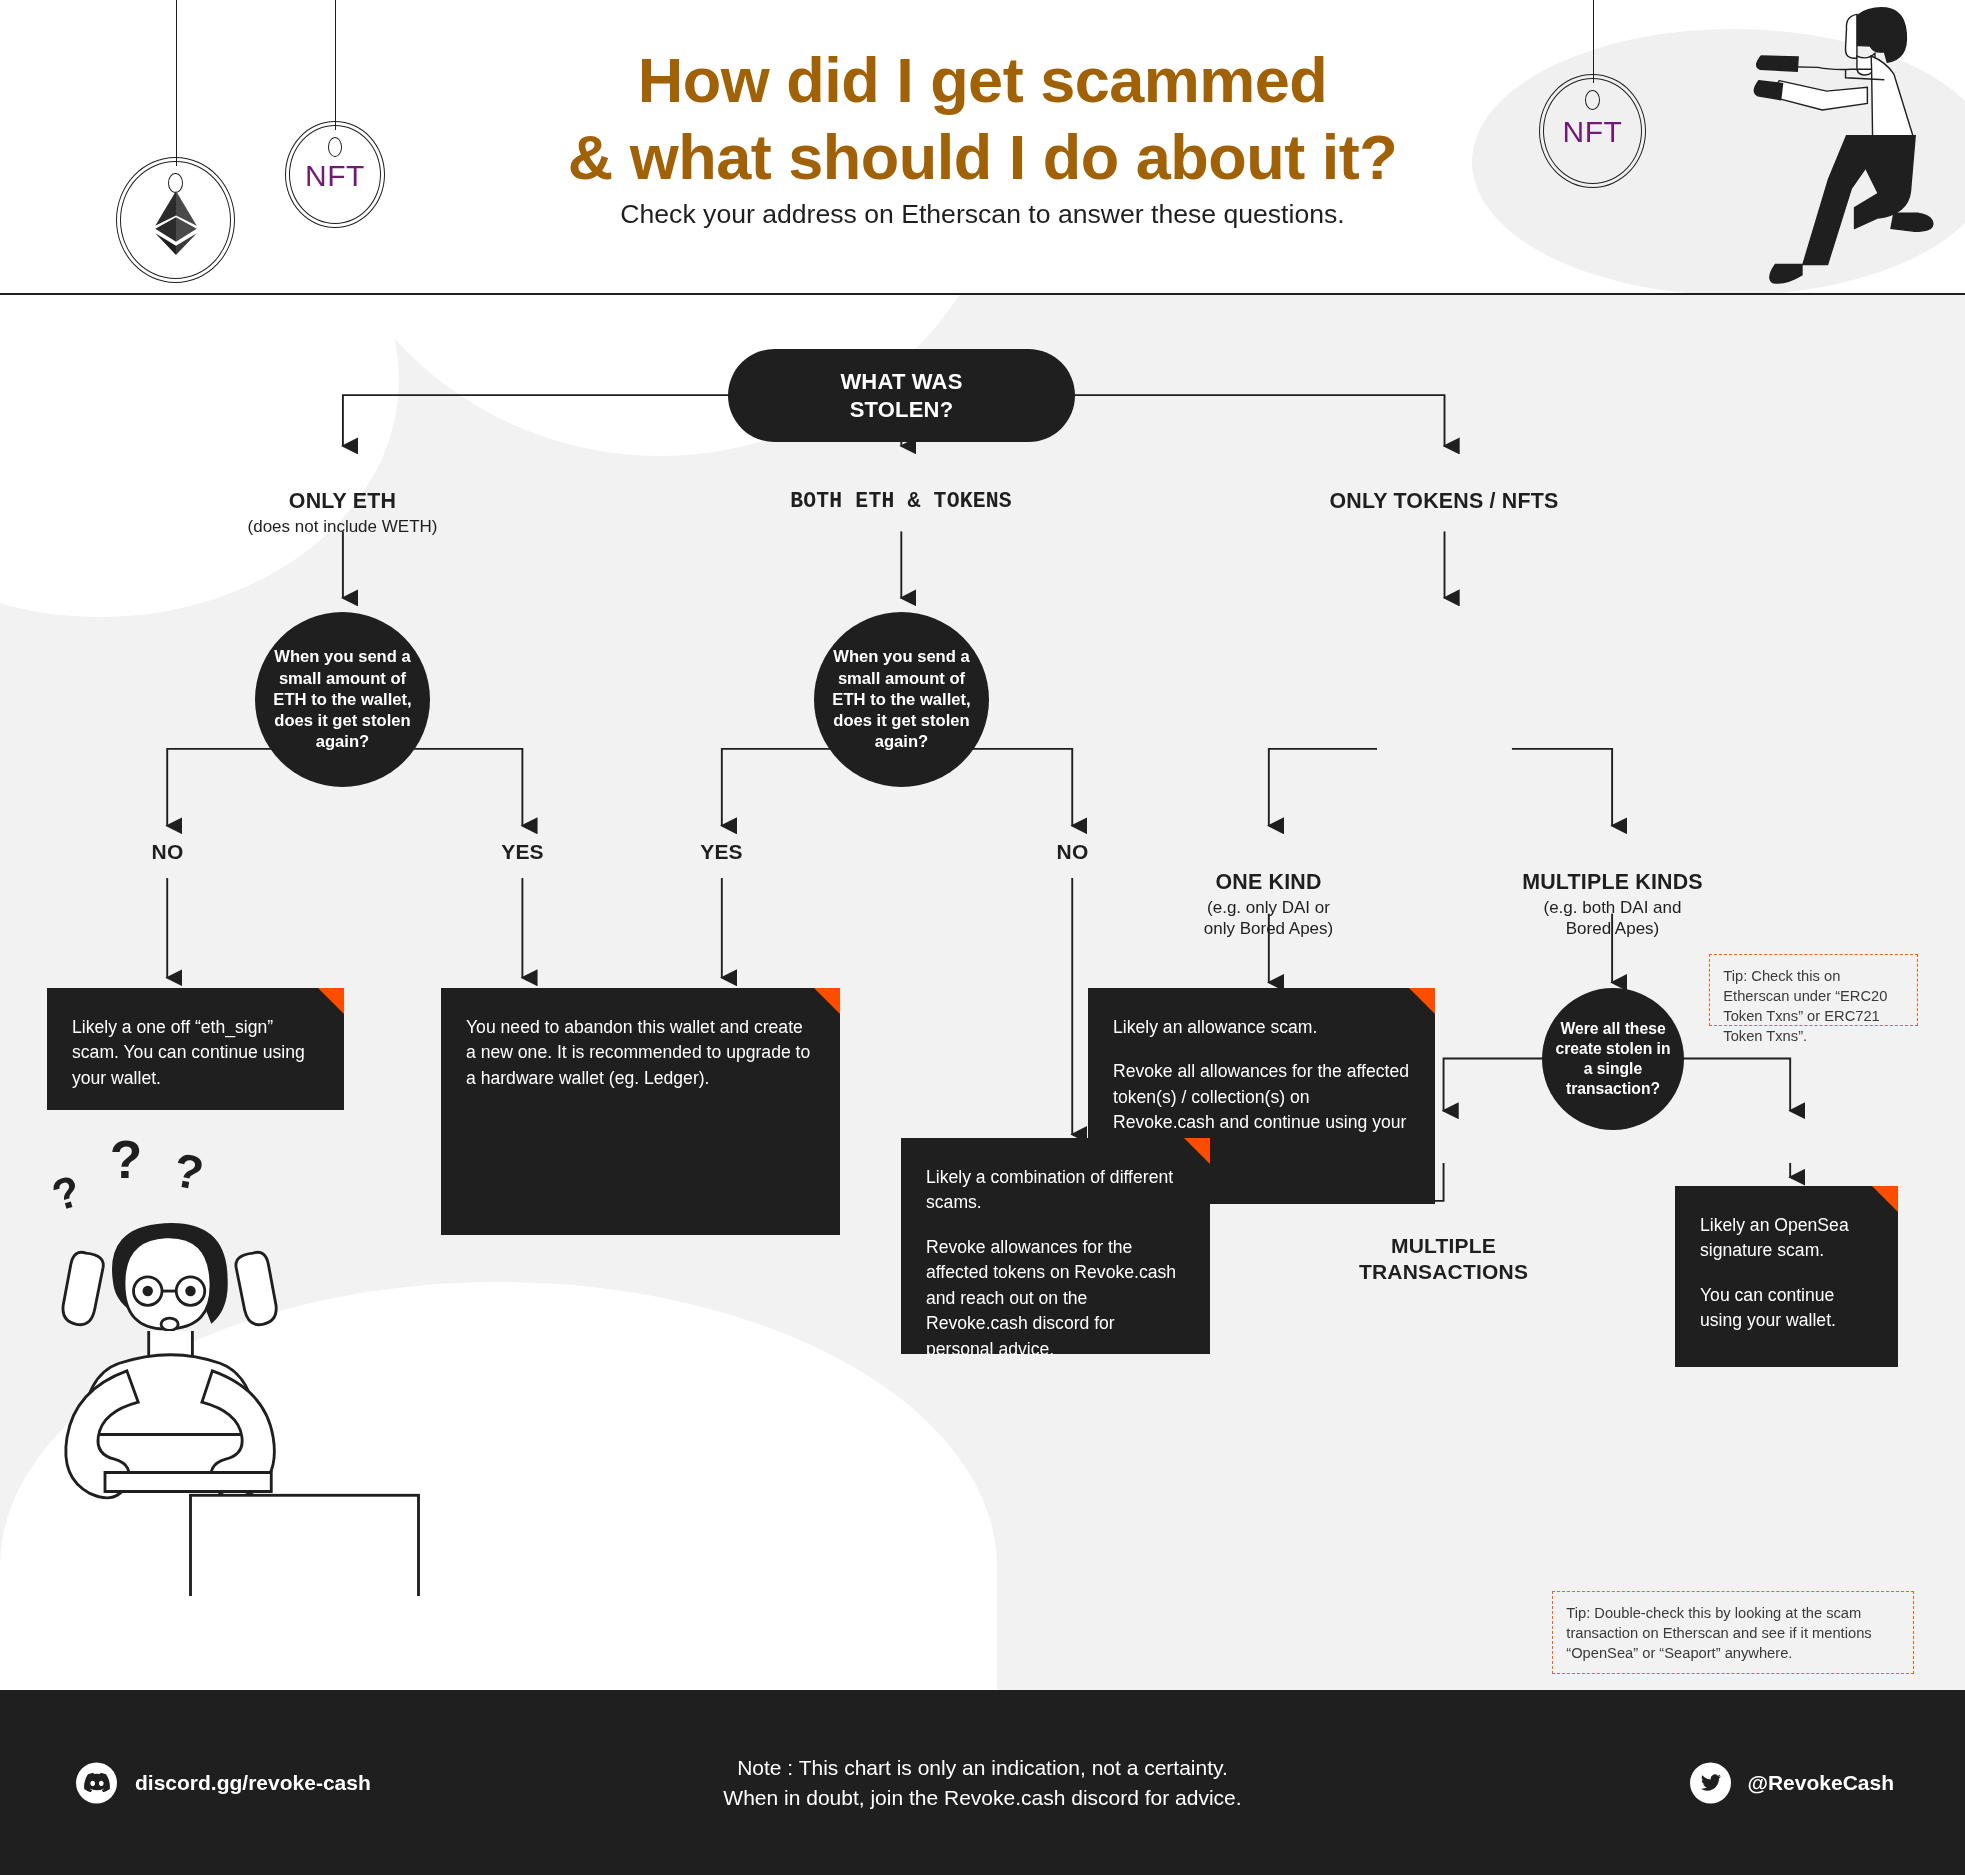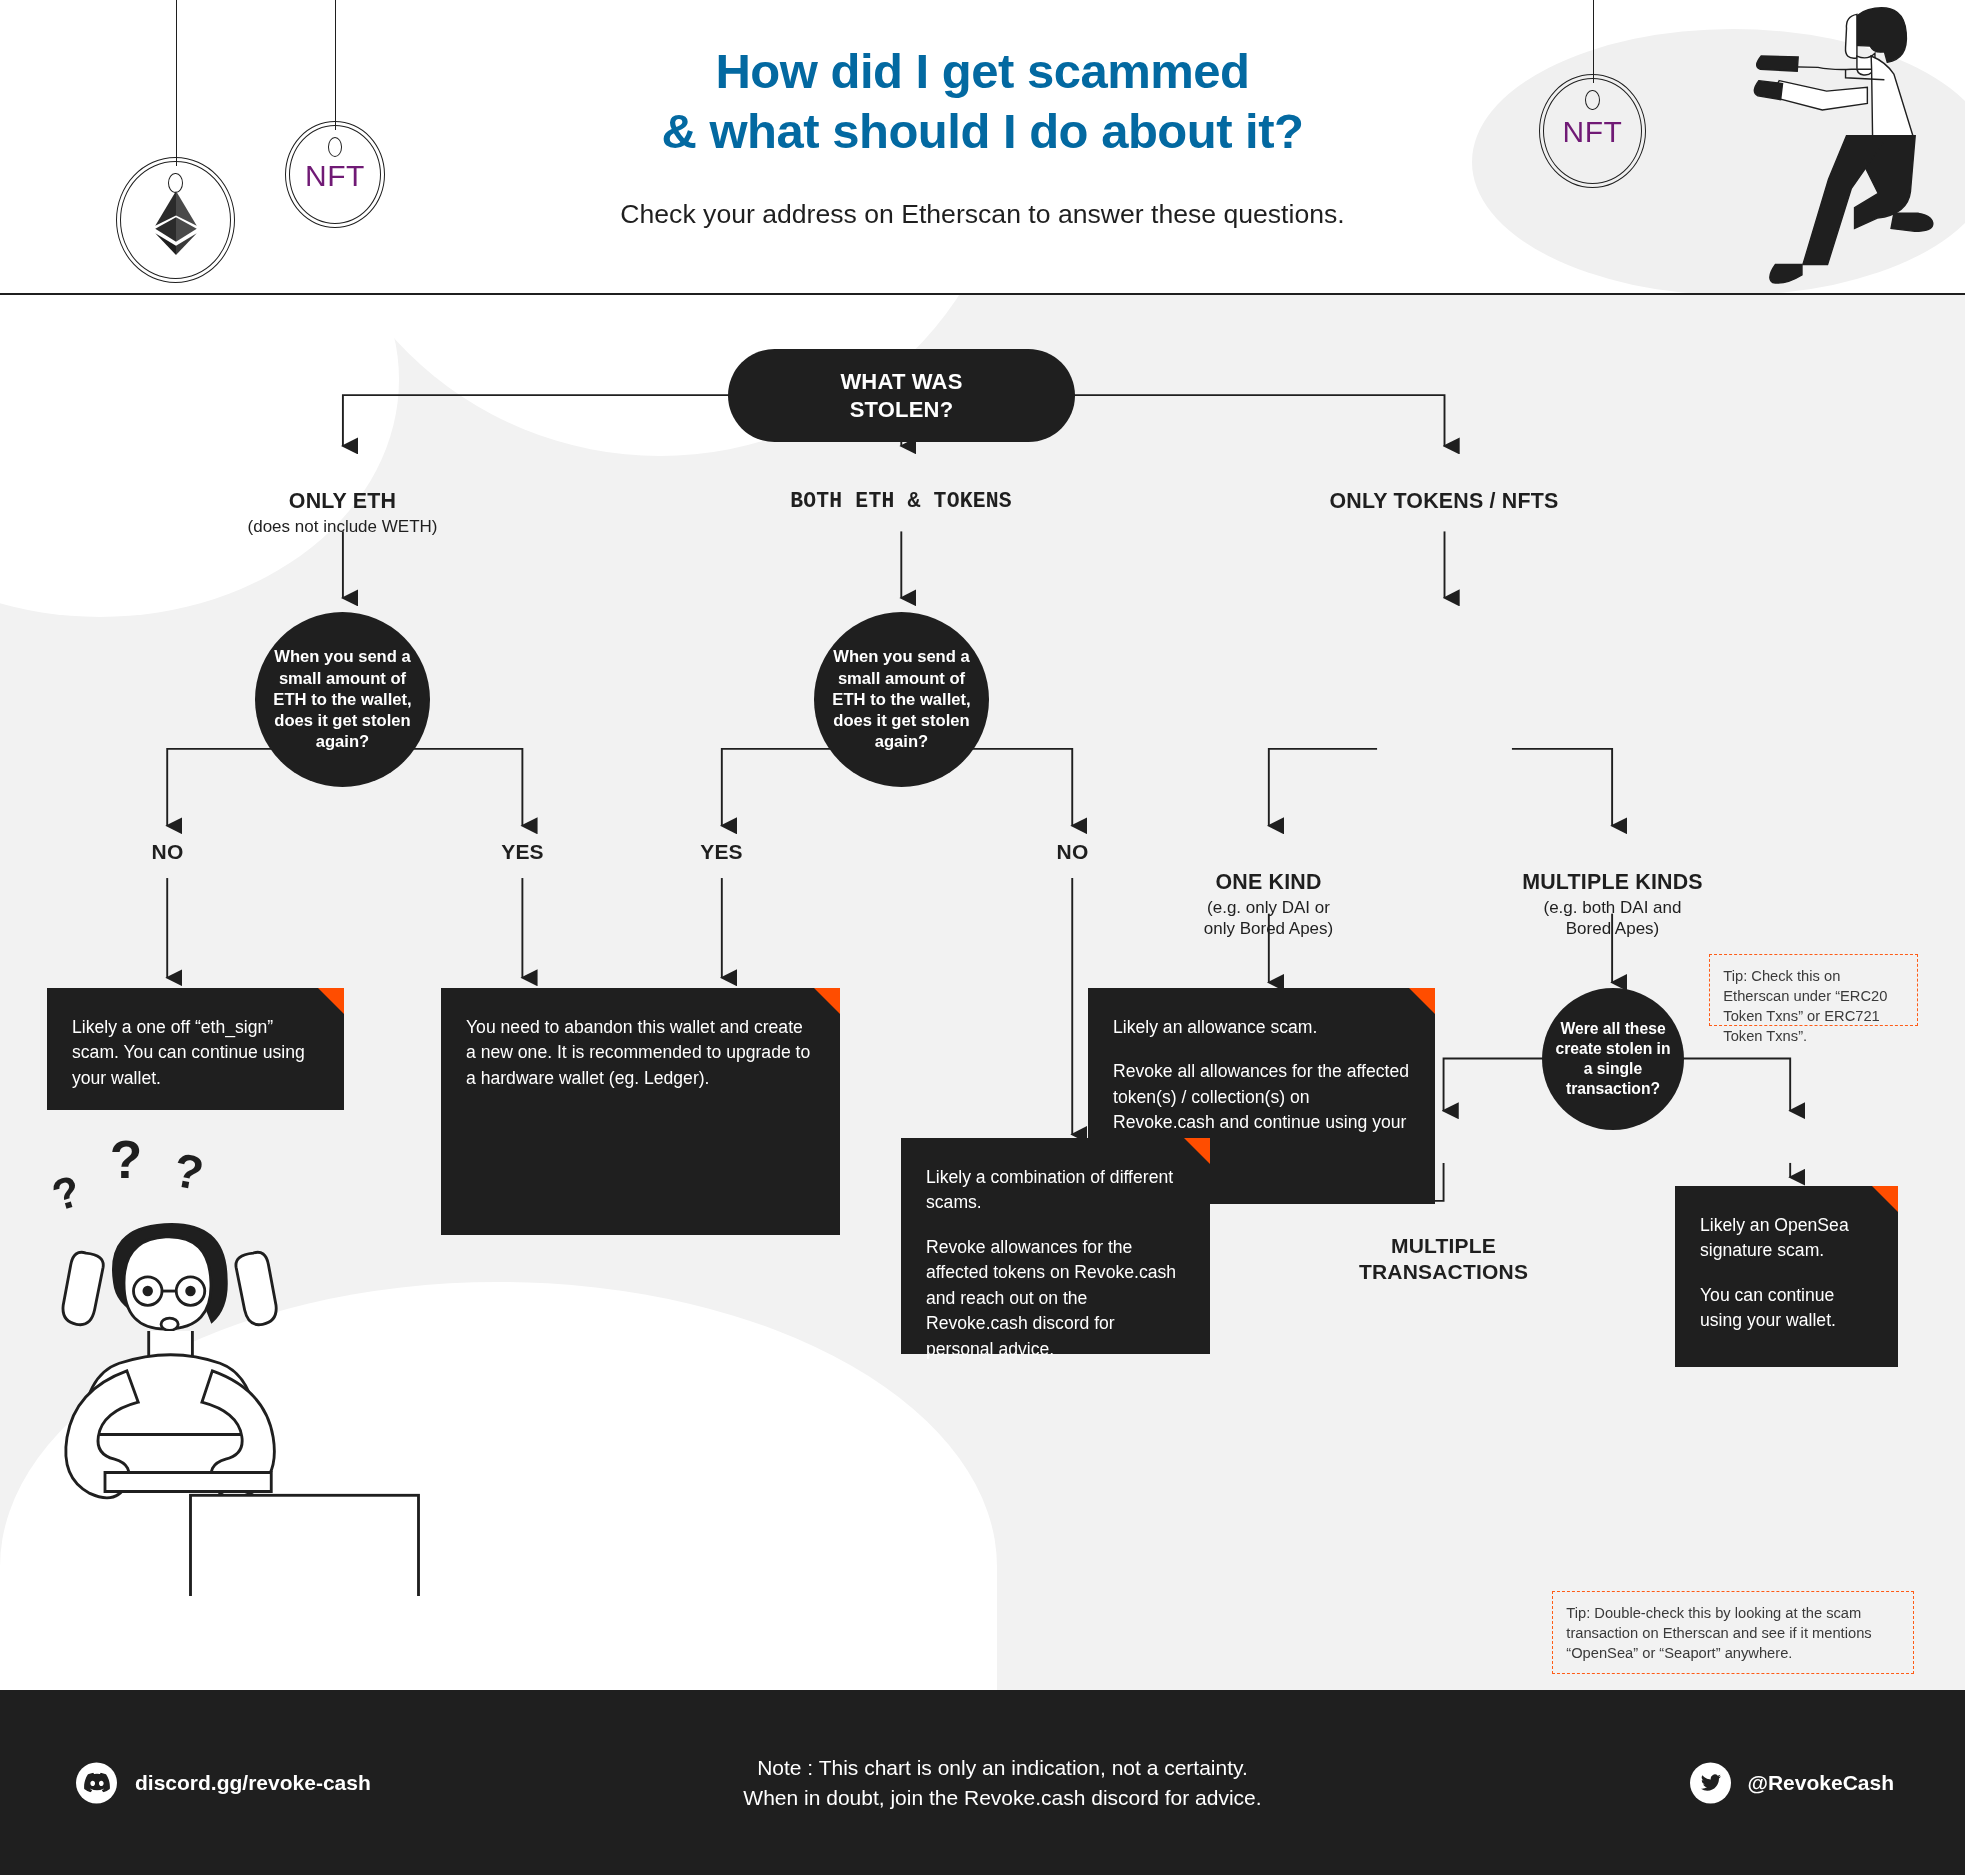--- a/index.html
+++ b/index.html
@@ -34,21 +34,21 @@
     background: #f0f0f0;
   }
   .hdr-band { position: absolute; left: 0; top: 0; width: 100%; height: 294px; background: #ffffff; z-index: 0; }
   .hdr-rule { position: absolute; left: 0; top: 293px; width: 100%; height: 1.9px; background: #1f1f1f; z-index: 3; }
 
   
   header { position: absolute; left: 0; top: 0; width: 100%; height: 294px; z-index: 4; }
   .title {
     position: absolute; left: 0; top: 42px; width: 100%;
     text-align: center;
-    font-size: 49px; font-weight: 800; color: #0369a1;
+    font-size: 63px; font-weight: 800; color: #a16207;
     line-height: 1.22; letter-spacing: -0.5px;
   }
   .subtitle {
     position: absolute; left: 0; top: 199px; width: 100%;
     text-align: center; font-size: 26.6px; color: #1f1f1f; font-weight: 400;
   }
 
   
   .coin { position: absolute; }
   .coin .wire { position: absolute; left: 50%; top: -190px; width: 1.4px; height: 199px; background: #1f1f1f; }
@@ -151,21 +151,21 @@
     display: flex; align-items: center;
   }
   .f-left { position: absolute; left: 76px; top: 50%; transform: translateY(-50%); display: flex; align-items: center; gap: 18px; }
   .f-left .badge, .f-right .badge {
     width: 41px; height: 41px; border-radius: 50%; background: #fff;
     display: flex; align-items: center; justify-content: center; flex: none;
   }
   .f-left .txt, .f-right .txt { color: #fff; font-size: 21px; font-weight: 700; }
   .f-center {
     position: absolute; left: 50%; top: 50%; transform: translate(-50%,-50%);
-    text-align: center; color: #fff; font-size: 21px; line-height: 1.45; font-weight: 400; margin-left: 20px;
+    text-align: center; color: #fff; font-size: 21px; line-height: 1.45; font-weight: 400;
   }
   .f-right { position: absolute; right: 71px; top: 50%; transform: translateY(-50%); display: flex; align-items: center; gap: 16px; }
 </style>
 </head>
 <body>
 
 <div class="bg-layer">
   <div class="hdr-band"></div>
   <div class="blob-grey-hdr"></div>
   <div class="blob-white-1"></div>

